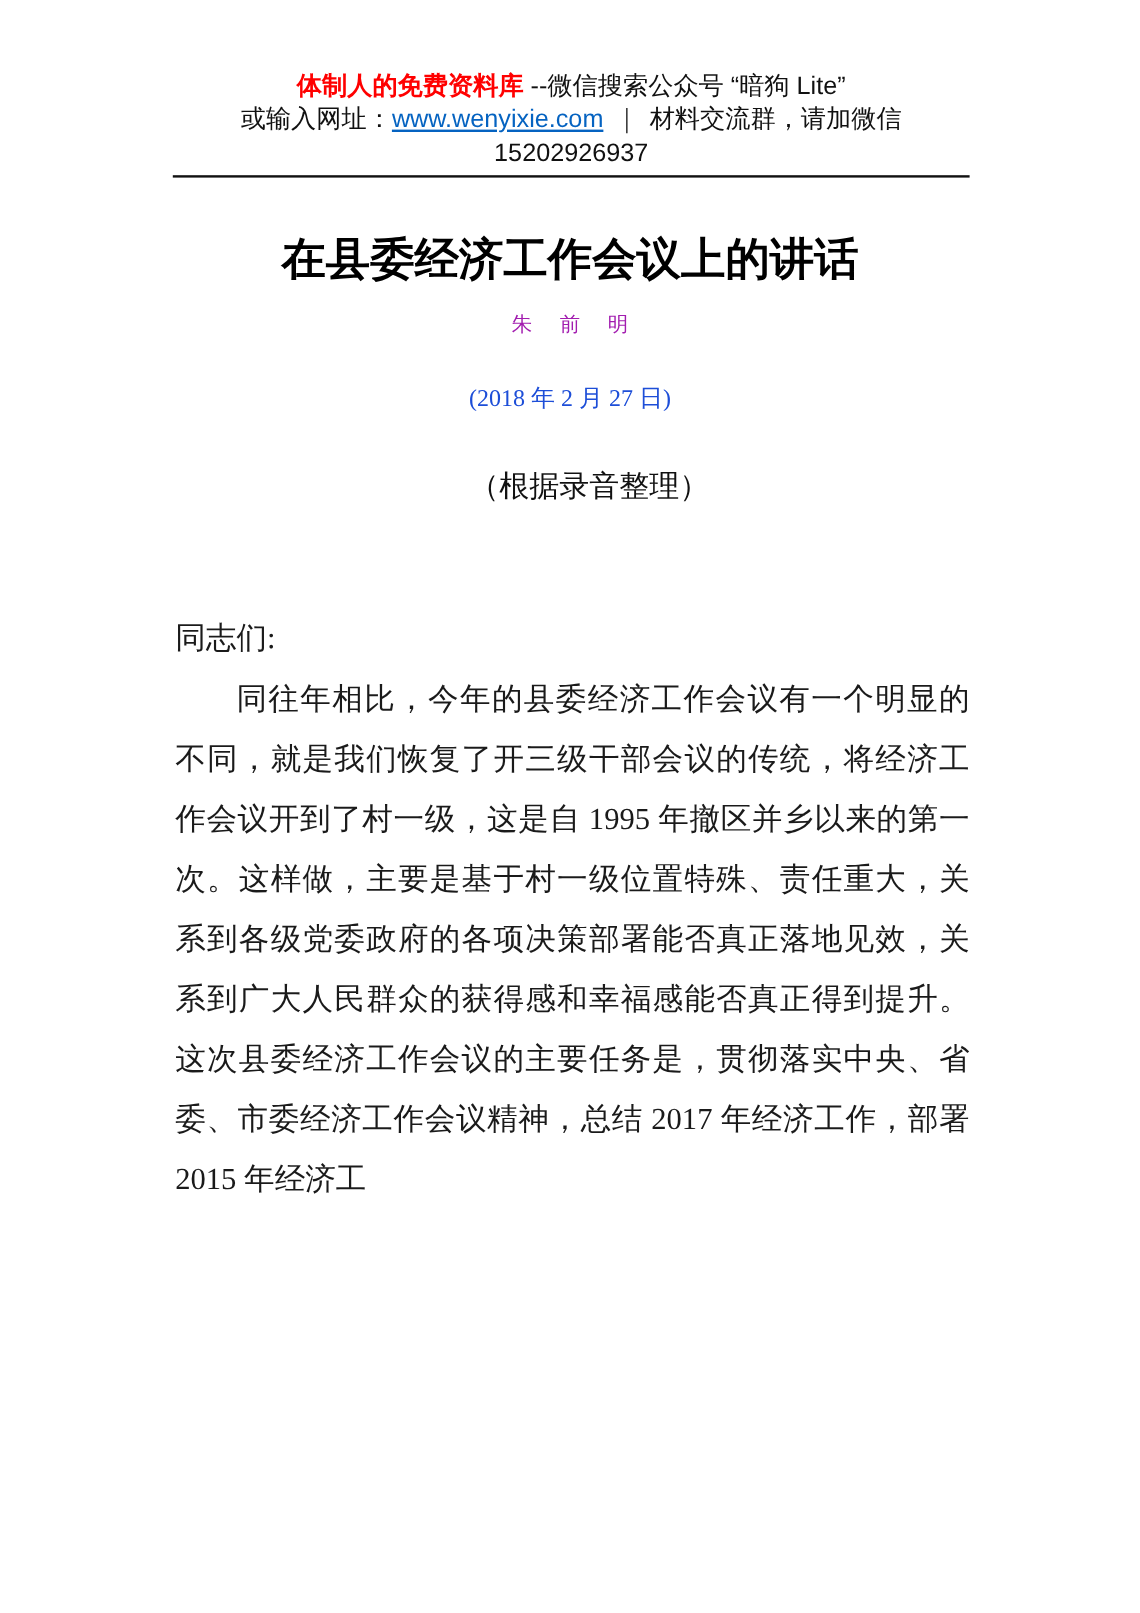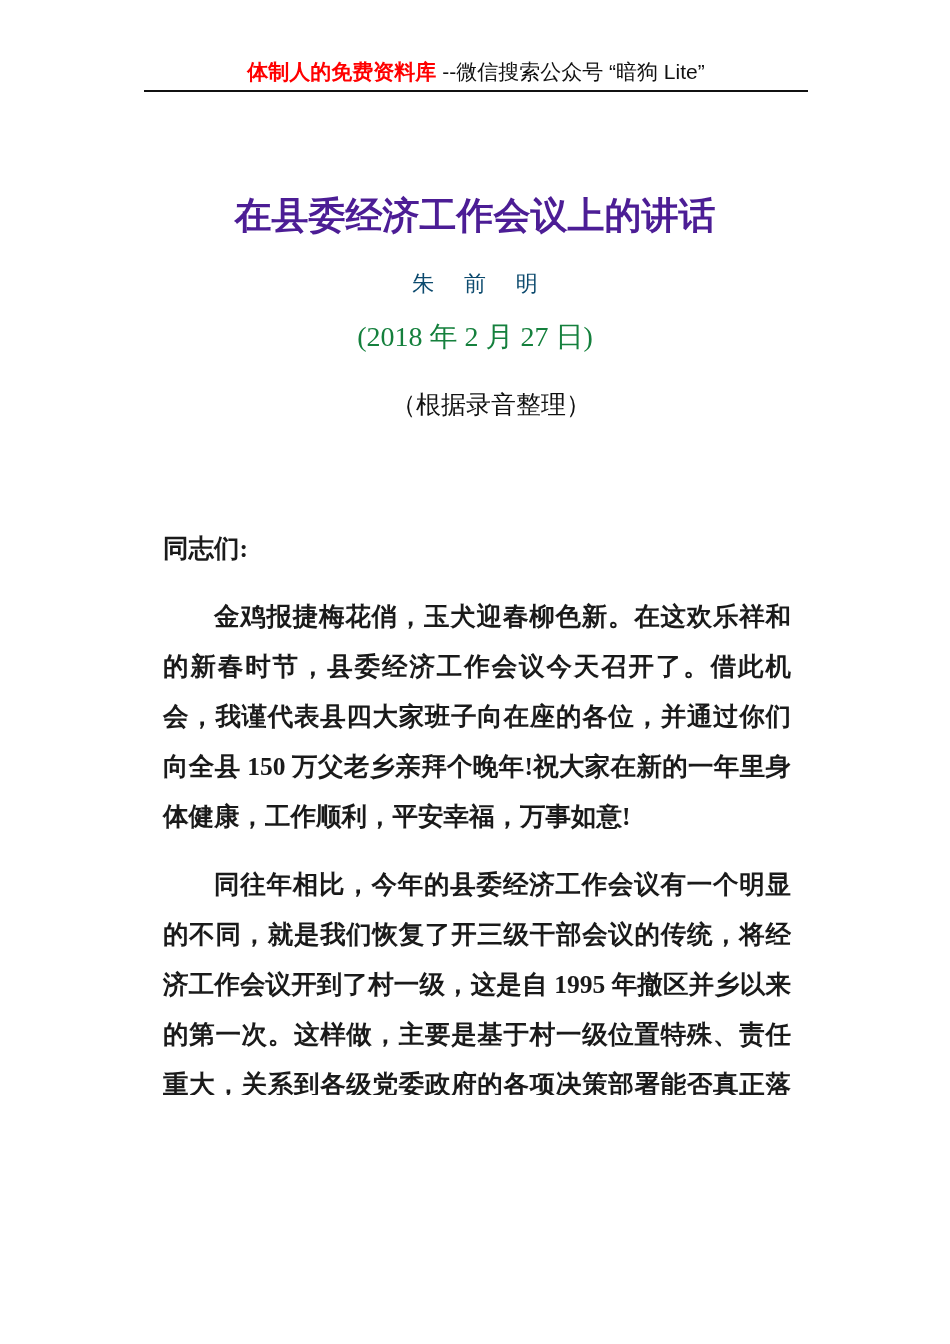--- a/index.html
+++ b/index.html
@@ -45,40 +45,40 @@
   .title {
     position: absolute;
     top: 191px;
     left: 0;
     width: 100%;
     margin: 0;
     text-align: center;
     font-size: 37px;
     font-weight: 700;
     letter-spacing: 0px;
-    color: #4c1d95;
+    color: #000000;
   }
   .author {
     position: absolute;
-    top: 269px;
+    top: 259px;
     left: 0;
     width: 100%;
     text-align: center;
-    font-size: 22px;
+    font-size: 17px;
     word-spacing: 1.1em;
-    color: #0c4a6e;
+    color: #a21caf;
   }
   .date {
     position: absolute;
     top: 318px;
     left: 0;
     width: 100%;
     text-align: center;
-    font-size: 28px;
-    color: #15803d;
+    font-size: 20px;
+    color: #1d4ed8;
   }
   .note {
     position: absolute;
     top: 388px;
     left: 0;
     width: 100%;
     text-align: center;
     font-size: 25px;
     color: #111111;
     padding-left: 16px;
@@ -88,45 +88,46 @@
     position: absolute;
     top: 506px;
     left: 145px;
     width: 664px;
     font-size: 25.5px;
     line-height: 50px;
     text-align: justify;
     color: #1a1a1a;
   }
   .doc-body p {
-    margin: 18px;
-    font-weight: bold;
+    margin: 1px;
   }
   .doc-body p.indent {
     text-indent: 2em;
   }
 </style>
 </head>
 <body>
 
 <div class="page">
 
   <div class="header">
     <div>
       <span class="brand" style="color: rgb(255, 0, 0);">体制人的免费资料库</span><span> --微信搜索公众号 “暗狗 Lite”</span>
     </div>
+    <div>
+      <span>或输入网址：</span><a class="link" style="color: rgb(5, 99, 193);">www.wenyixie.com</a><span class="sep">｜</span><span>材料交流群，请加微信 15202926937</span>
+    </div>
   </div>
 
   <h1 class="title">在县委经济工作会议上的讲话</h1>
 
   <div class="author">朱 前 明</div>
 
   <div class="date">(2018 年 2 月 27 日)</div>
 
   <div class="note">（根据录音整理）</div>
 
   <div class="doc-body">
       <p>同志们:</p>
-      <p class="indent">金鸡报捷梅花俏，玉犬迎春柳色新。在这欢乐祥和的新春时节，县委经济工作会议今天召开了。借此机会，我谨代表县四大家班子向在座的各位，并通过你们向全县 150 万父老乡亲拜个晚年!祝大家在新的一年里身体健康，工作顺利，平安幸福，万事如意!</p>
       <p class="indent">同往年相比，今年的县委经济工作会议有一个明显的不同，就是我们恢复了开三级干部会议的传统，将经济工作会议开到了村一级，这是自 1995 年撤区并乡以来的第一次。这样做，主要是基于村一级位置特殊、责任重大，关系到各级党委政府的各项决策部署能否真正落地见效，关系到广大人民群众的获得感和幸福感能否真正得到提升。这次县委经济工作会议的主要任务是，贯彻落实中央、省委、市委经济工作会议精神，总结 2017 年经济工作，部署 2015 年经济工</p>
     </div>
 
 </div>
 
 </body></html>

